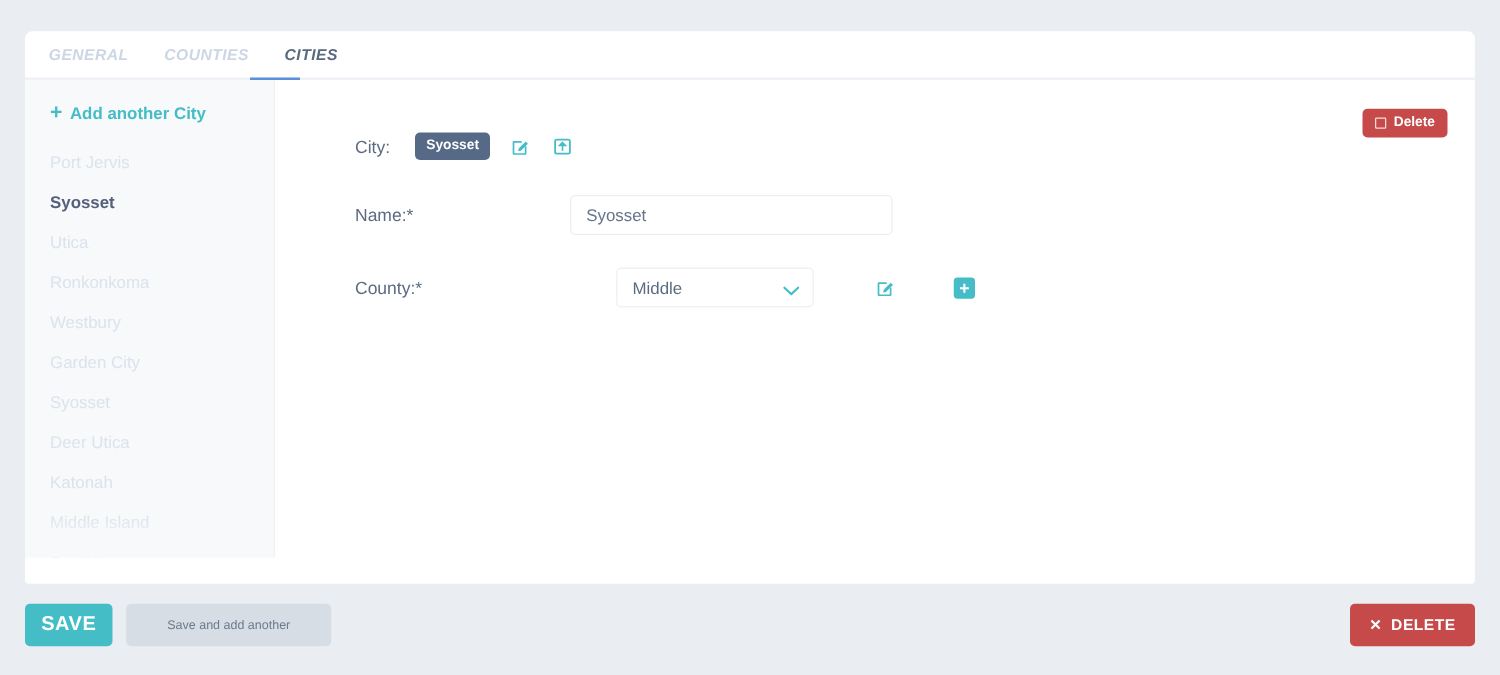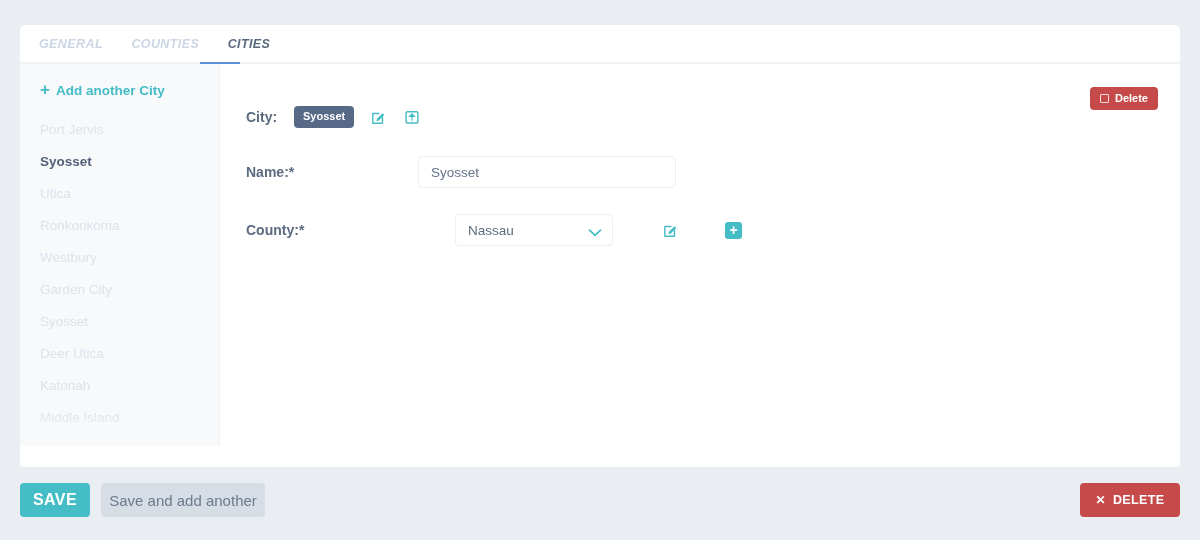--- a/index.html
+++ b/index.html
@@ -96,22 +96,23 @@
   }
 
   
   .main { position: relative; flex: 1; padding: 40px 0 0 26px; }
 
   .row { display: flex; align-items: center; }
   .row-city { height: 26px; }
   .lbl {
     width: 172px;
     font-size: 14px;
-    font-weight: bold;
+    font-weight: normal;
     color: #5c6b80;
+    margin-left: 38px;
   }
   .lbl-city { width: 48px; }
 
   .badge {
     background: #566a87;
     color: #ffffff;
     font-size: 11px;
     font-weight: bold;
     border-radius: 4px;
     padding: 5px 9px 6px;
@@ -191,21 +192,21 @@
     border: 1.5px solid #f4dcdc;
     border-radius: 1px;
   }
 
   
   .footer { position: absolute; left: 0; top: 483px; width: 1200px; height: 38px; }
   .btn {
     position: absolute;
     height: 34px;
     border-radius: 4px;
-    font-size: 15px;
+    font-size: 10px;
     display: flex;
     align-items: center;
     justify-content: center;
     cursor: pointer;
     border: none;
     font-family: "Liberation Sans", sans-serif;
   }
   .btn-save {
     left: 20px; width: 70px;
     background: #45bdc6;
@@ -290,21 +291,21 @@
 
       <div class="row row-name">
         <span class="lbl">Name:*</span>
         <input class="text-input" type="text" value="Syosset" style="">
       </div>
 
       <div class="row row-county">
         <span class="lbl">County:*</span>
 
         <div class="select-box">
-          <span>Nassau</span>
+          <span>Middle</span>
           <span class="chev">
             <svg width="14" height="10" viewBox="0 0 14 10">
               <path d="M1.5 2.2L7 7.3l5.5-5.1" fill="none" stroke="#45bdc6" stroke-width="1.7" stroke-linecap="round" stroke-linejoin="round"></path>
             </svg>
           </span>
         </div>
 
         <span class="icon-btn tight">
           <svg width="17" height="17" viewBox="0 0 20 20">
             <path d="M2.5 5.5a1 1 0 0 1 1-1h7.5v1.6H4.1v9.8h9.8V9.3h1.6v7.2a1 1 0 0 1-1 1H3.5a1 1 0 0 1-1-1z" fill="#45bdc6"></path>

